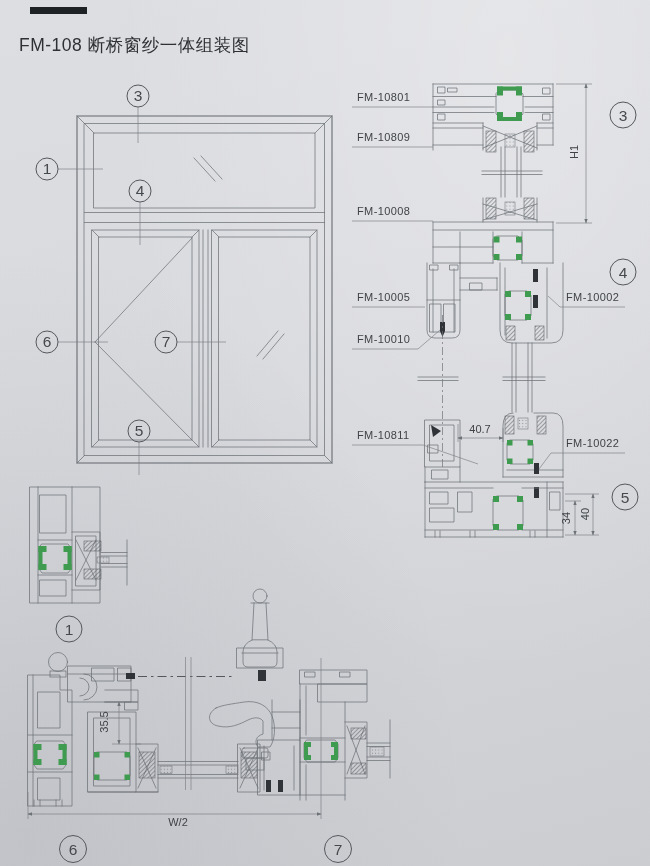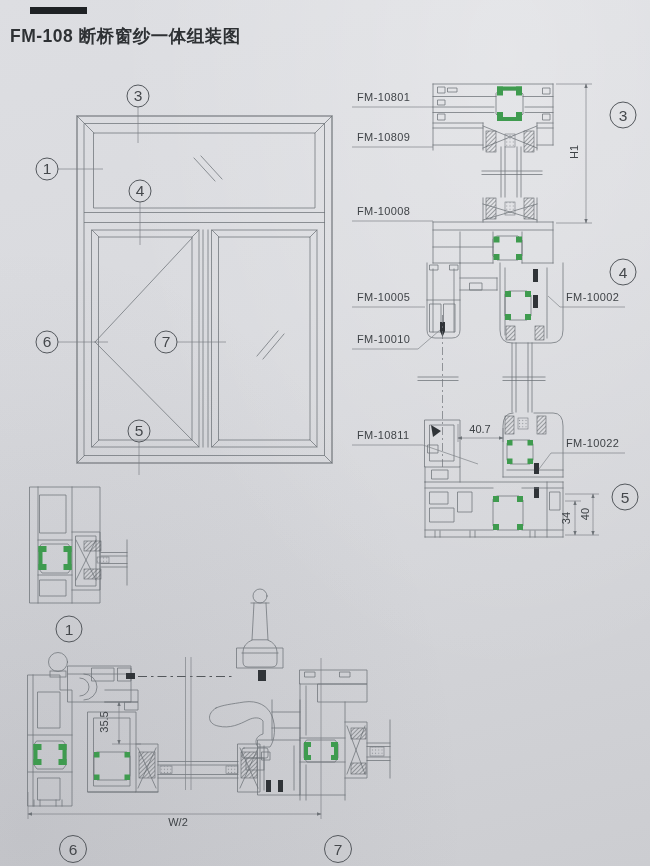--- a/index.html
+++ b/index.html
@@ -11,22 +11,22 @@
     background:linear-gradient(165deg,#dddee2 0%,#d9dade 38%,#d3d4d8 68%,#cccdd1 100%);
     font-family:"Liberation Sans",sans-serif;
   }
   .page::before{
     content:""; position:absolute; inset:0; pointer-events:none;
     background:radial-gradient(ellipse at 78% 6%, rgba(255,255,255,.28), rgba(255,255,255,0) 55%),
                radial-gradient(ellipse at 4% 96%, rgba(70,72,84,.10), rgba(70,72,84,0) 50%);
   }
   .title-bar{position:absolute; left:30px; top:7px; width:57px; height:7px; background:#1f2225;}
   .page-title{
-    position:absolute; left:10px; top:24px; margin:0;
-    font-size:17.5px; font-weight:bold; color:var(--title); letter-spacing:.5px;
+    position:absolute; left:10px; top:24px; margin:9px;
+    font-size:17.5px; font-weight:normal; color:var(--title); letter-spacing:.5px;
   }
   svg{position:absolute; left:0; top:0;}
   .s{stroke:var(--line); stroke-width:.75; fill:none; stroke-linecap:square;}
   .sh{stroke:#62676c; stroke-width:1.05; fill:none;}
   .sd{stroke:#787d82; stroke-width:.65; fill:none;}
   .ctr{stroke:#6e7378; stroke-width:.7; fill:none; stroke-dasharray:8 3 2 3;}
   .dash{stroke:#53575b; stroke-width:1.1; fill:none; stroke-dasharray:9 4 2.5 4;}
   .grn{fill:var(--green); stroke:none;}
   .dk{fill:var(--dark); stroke:none;}
   .hat{fill:url(#hat); stroke:#62676c; stroke-width:.6;}

